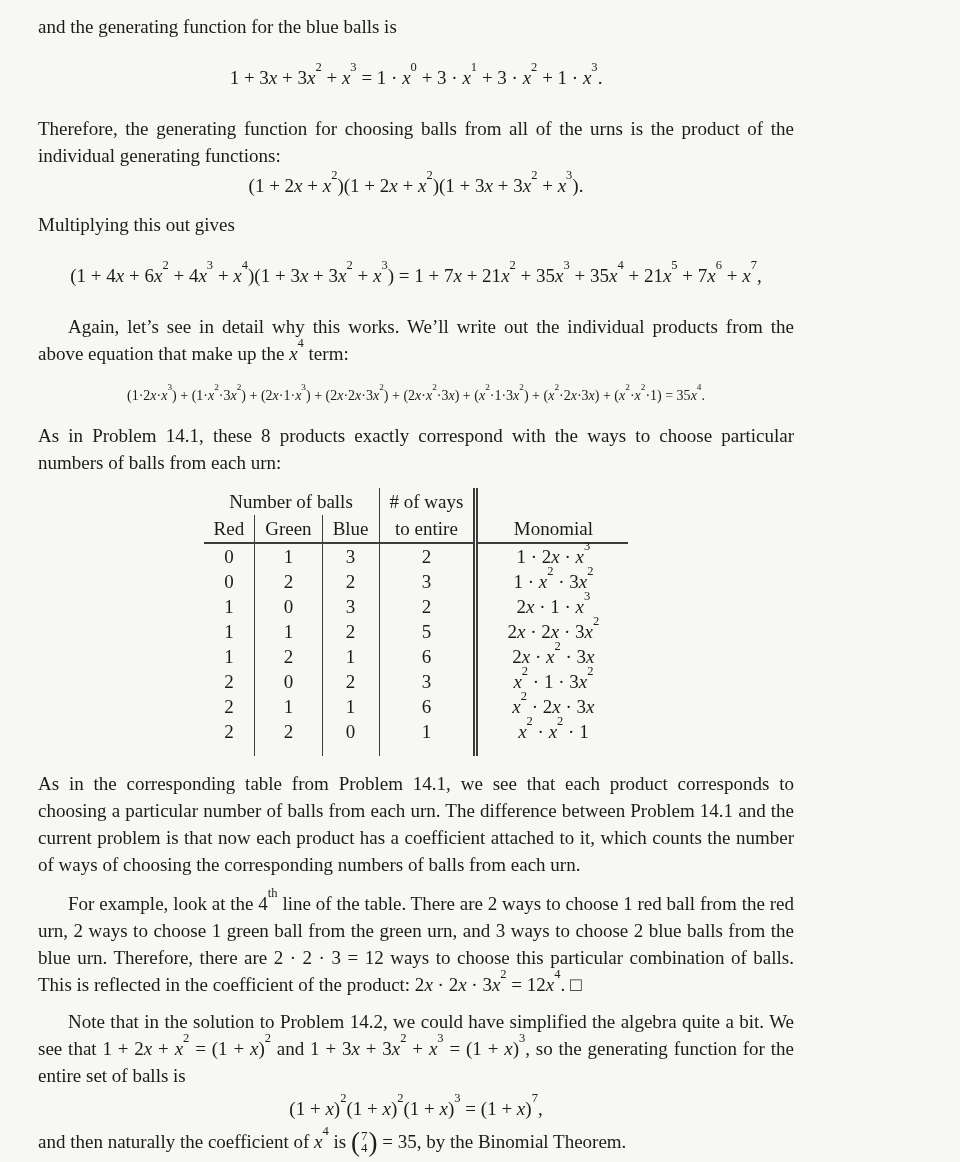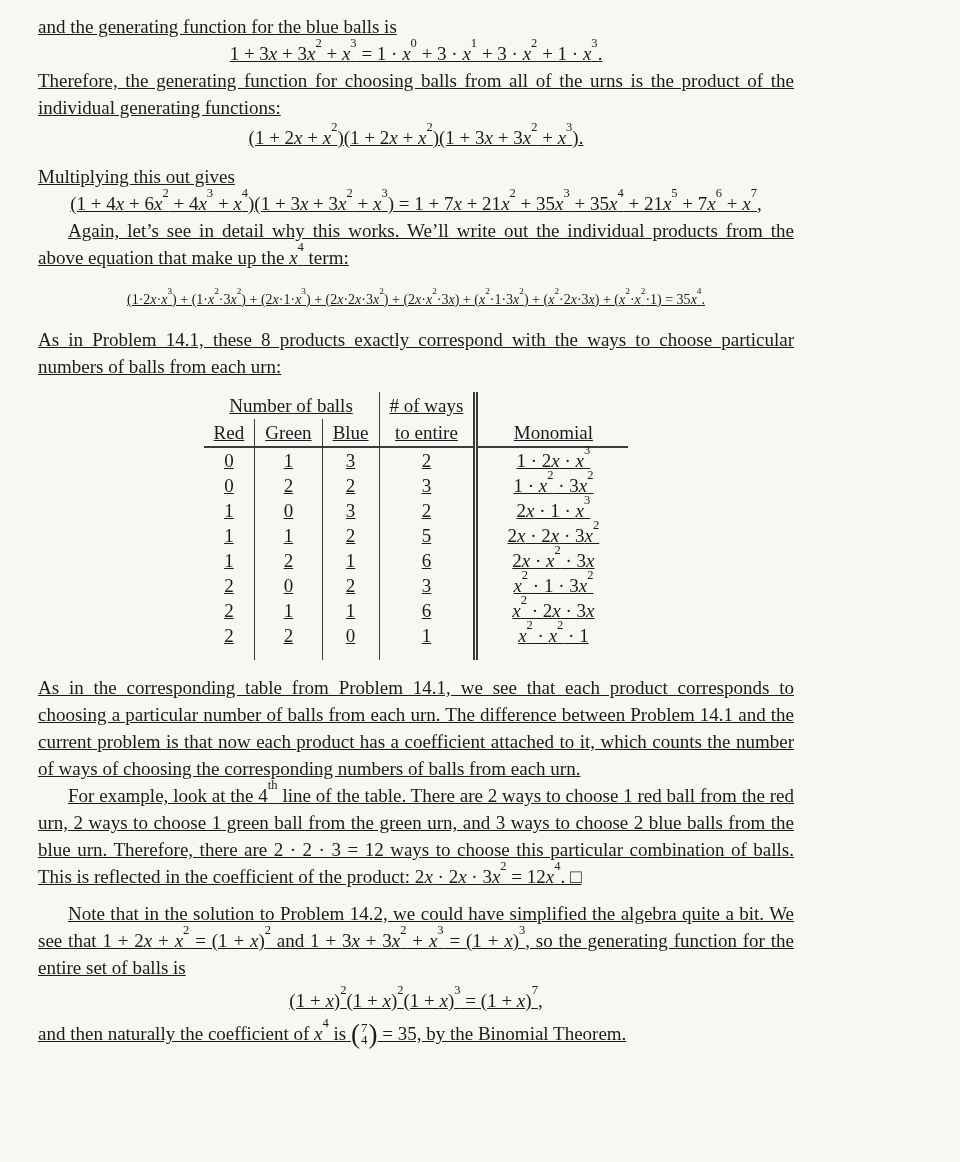--- a/index.html
+++ b/index.html
@@ -8,27 +8,26 @@
     background:#f7f7f4;
     font-family:"Liberation Serif","DejaVu Serif",serif;
     color:#1b1b1b;
   }
   .page{
     box-sizing:border-box;
     width:824px;height:1162px;
     padding:13px 30px 0 38px;
     font-size:19px;line-height:27px;
     text-align:justify;
-    text-decoration:underline;
   }
   p{margin:0;}
   .indent{text-indent:30px;}
-  .mt10{margin-top:10px;} .mt12{}
+  .mt10{margin-top:10px;} .mt12{margin-top:12px;}
   .eq{
-    text-align:center;white-space:nowrap;margin:0 0;
+    text-align:center;white-space:nowrap;margin:24px 0;
   }
   .eq-tight{margin:3px 0 12px 0;text-align:center;}
   .eq-wide{font-size:14px;margin:15px 0 13px 0;}
   .eq-last{margin:6px 0 6px 0;}
   sup{font-size:66%;line-height:0;position:relative;top:-0.45em;letter-spacing:0;}
   i{font-style:italic;}
   
   table.balls{
     border-collapse:collapse;
     margin:12px auto 14px auto;

